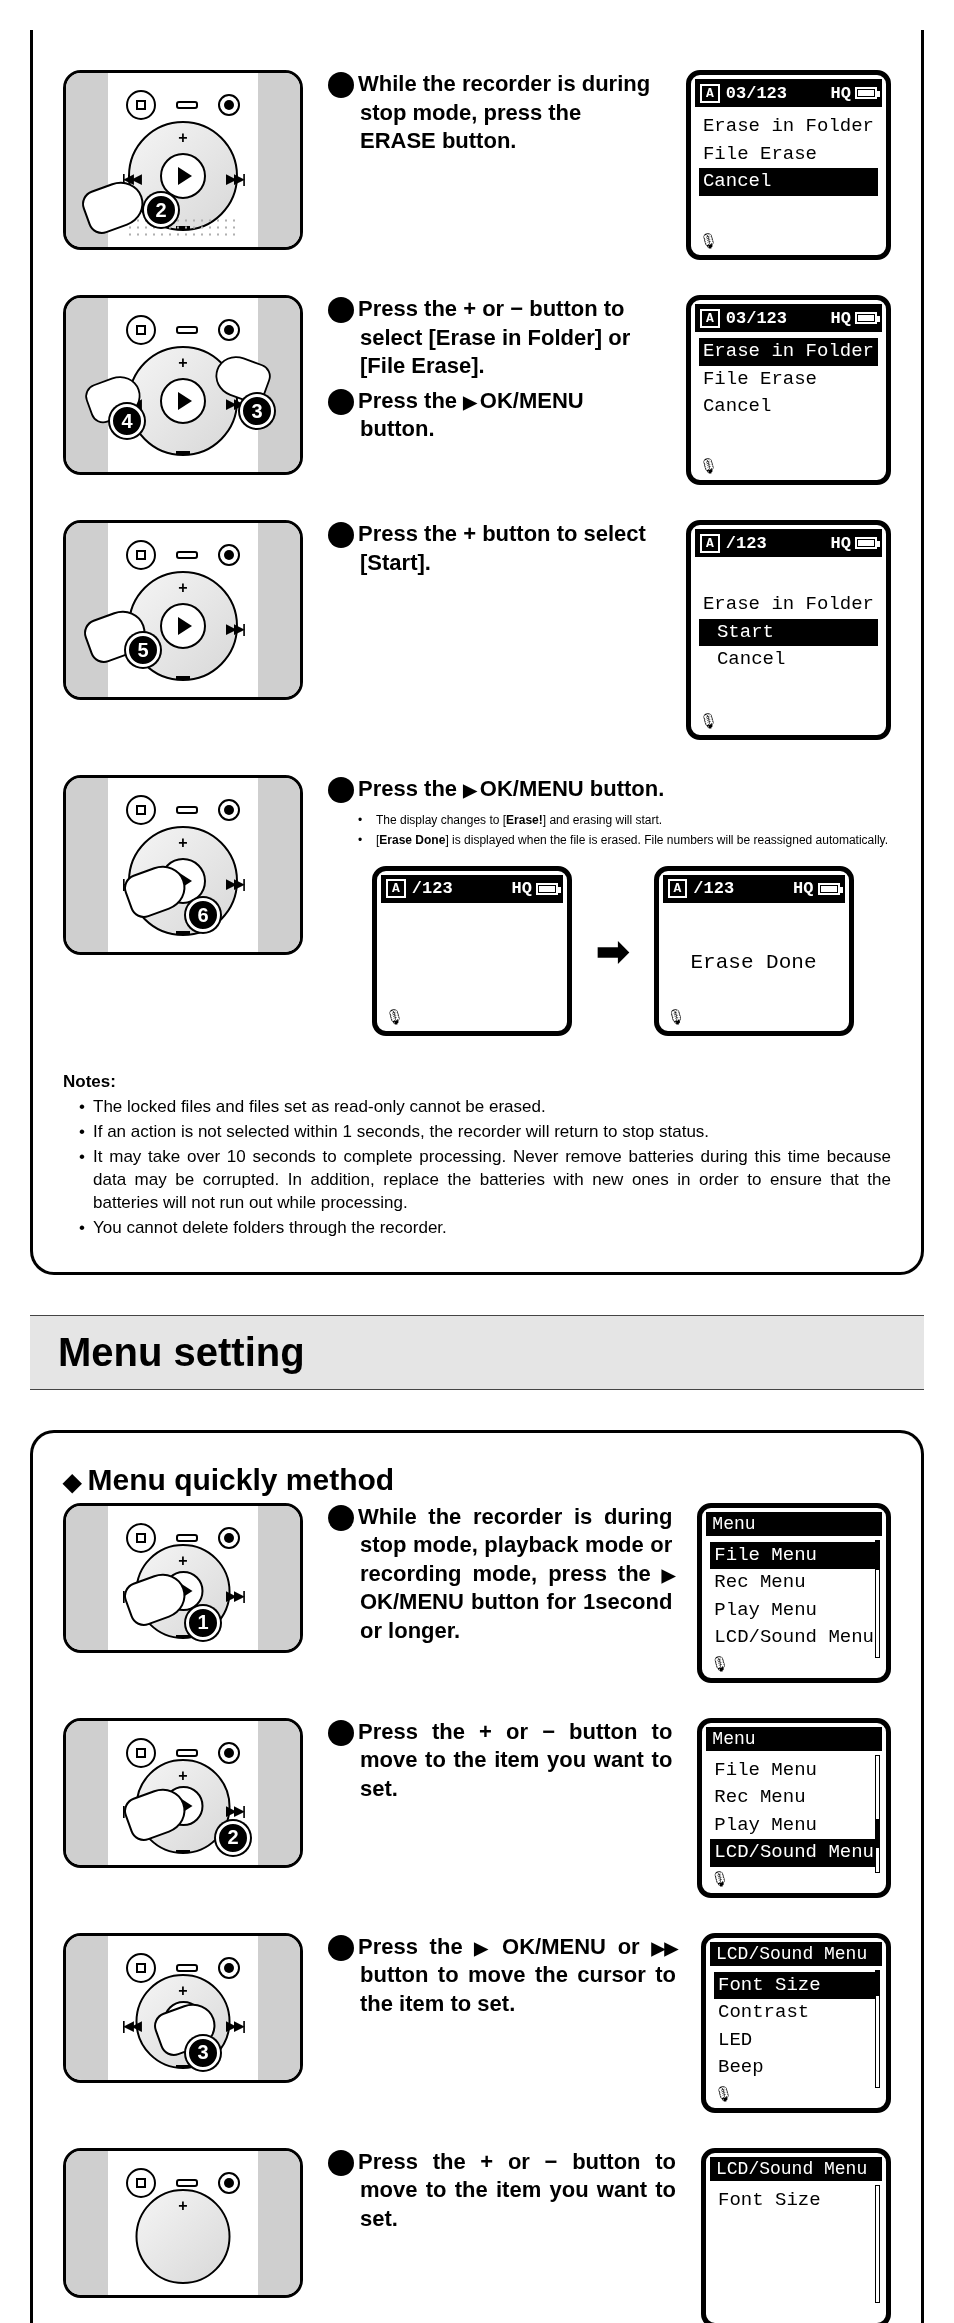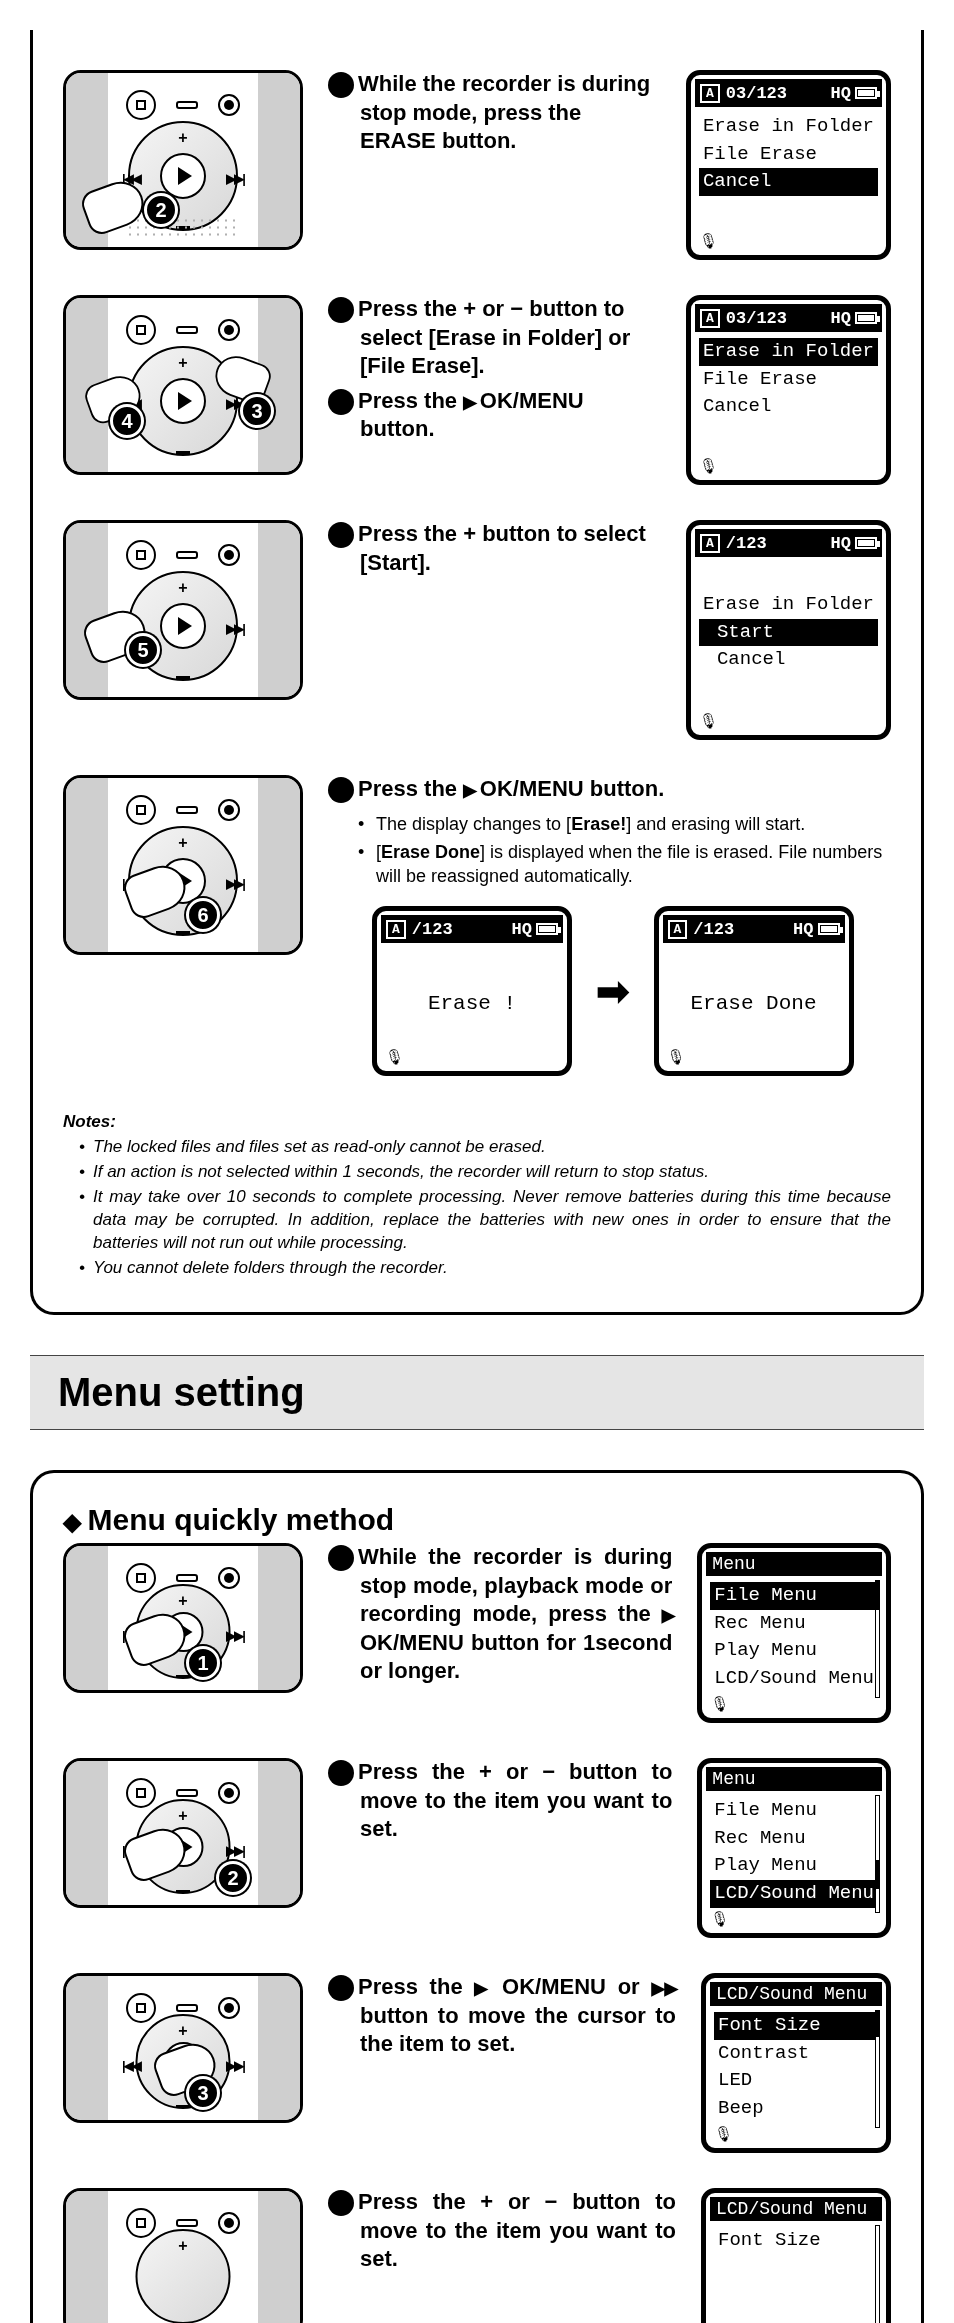--- a/index.html
+++ b/index.html
@@ -105,21 +105,21 @@
   }
   .step-text { flex: 1 1 auto; font-size: 22px; line-height: 1.3; font-weight: 400; }
   .step-text b, .step-text strong, .step-text .bold { font-weight: 800; }
   .step-text .num-circle {
     display:inline-flex; width:26px;height:26px;border-radius:50%;
     background:#000;color:#fff;align-items:center;justify-content:center;
     font-weight:800;font-size:18px; margin-right:4px; vertical-align:top;
     position:relative; top:2px;
   }
   .step-text .line1 { text-indent:-32px; padding-left:32px; display:block; font-weight:800; }
-  .bullet-list { margin:8px 0 6px 30px; padding:0; list-style:none; font-size:18px; line-height:1.35; font-weight:400; }
+  .bullet-list { margin:8px 0 6px 30px; padding:0; list-style:none; font-size:12px; line-height:1.35; font-weight:400; }
   .bullet-list li { position:relative; padding-left:18px; margin-bottom:4px; }
   .bullet-list li::before { content:"•"; position:absolute; left:0; }
   .tri-icon::before { content:"▶"; font-size:0.8em; letter-spacing:-3px; }
   .tri-icon-dbl::before { content:"▶▶"; font-size:0.8em; letter-spacing:-6px; margin-right:4px; }
 
   .lcd {
     flex: 0 0 190px;
     border: 5px solid #000;
     border-radius: 14px;
     background:#fff;
@@ -145,21 +145,21 @@
   .lcd-line.indent { padding-left:18px; }
   .lcd-single {
     height:120px; display:flex; align-items:center; justify-content:center;
     font-size:21px;
   }
   .lcd-foot { position:absolute; bottom:4px; left:8px; font-size:15px; }
   .lcd-title-bar { background:#000;color:#fff;padding:2px 6px;font-size:18px; }
   .lcd .scrollbar { position:absolute; right:6px; top:32px; width:5px; bottom:20px; background:#fff; border:1px solid #000; }
   .lcd .scrollbar .thumb { position:absolute; left:-1px; right:-1px; background:#000; }
 
-  .notes-sec { font-size:17px; line-height:1.35;font-style:italic; }
+  .notes-sec { font-size:17px; line-height:1.35; }
   .notes-sec .title { font-weight:800; margin-bottom:2px; }
   .notes-sec ul { margin:0; padding-left:16px; list-style:none; }
   .notes-sec li { position:relative; padding-left:14px; margin-bottom:2px; text-align:justify; }
   .notes-sec li::before { content:"•"; position:absolute; left:0; }
 
   .section-header {
     background:#e5e5e5;
     border-top:1px solid #444;
     border-bottom:1px solid #444;
     padding:14px 28px;
@@ -362,21 +362,20 @@
             <div class="lcd-header">
               <span class="left">
                   <span class="fold-box">A</span> 
                   <span> /123</span>
                 </span>
               <span class="batt">
                   <span>HQ</span>
                   <span class="batt-ico"></span>
                 </span>
             </div>
-            <div class="lcd-single">Erase !</div>
             <div class="lcd-foot">🎙</div>
           </div>
           <div class="arrow-big">➡</div>
           <div class="lcd" style="flex:0 0 200px; min-height:170px;">
             <div class="lcd-header">
               <span class="left">
                   <span class="fold-box">A</span> 
                   <span> /123</span>
                 </span>
               <span class="batt">

